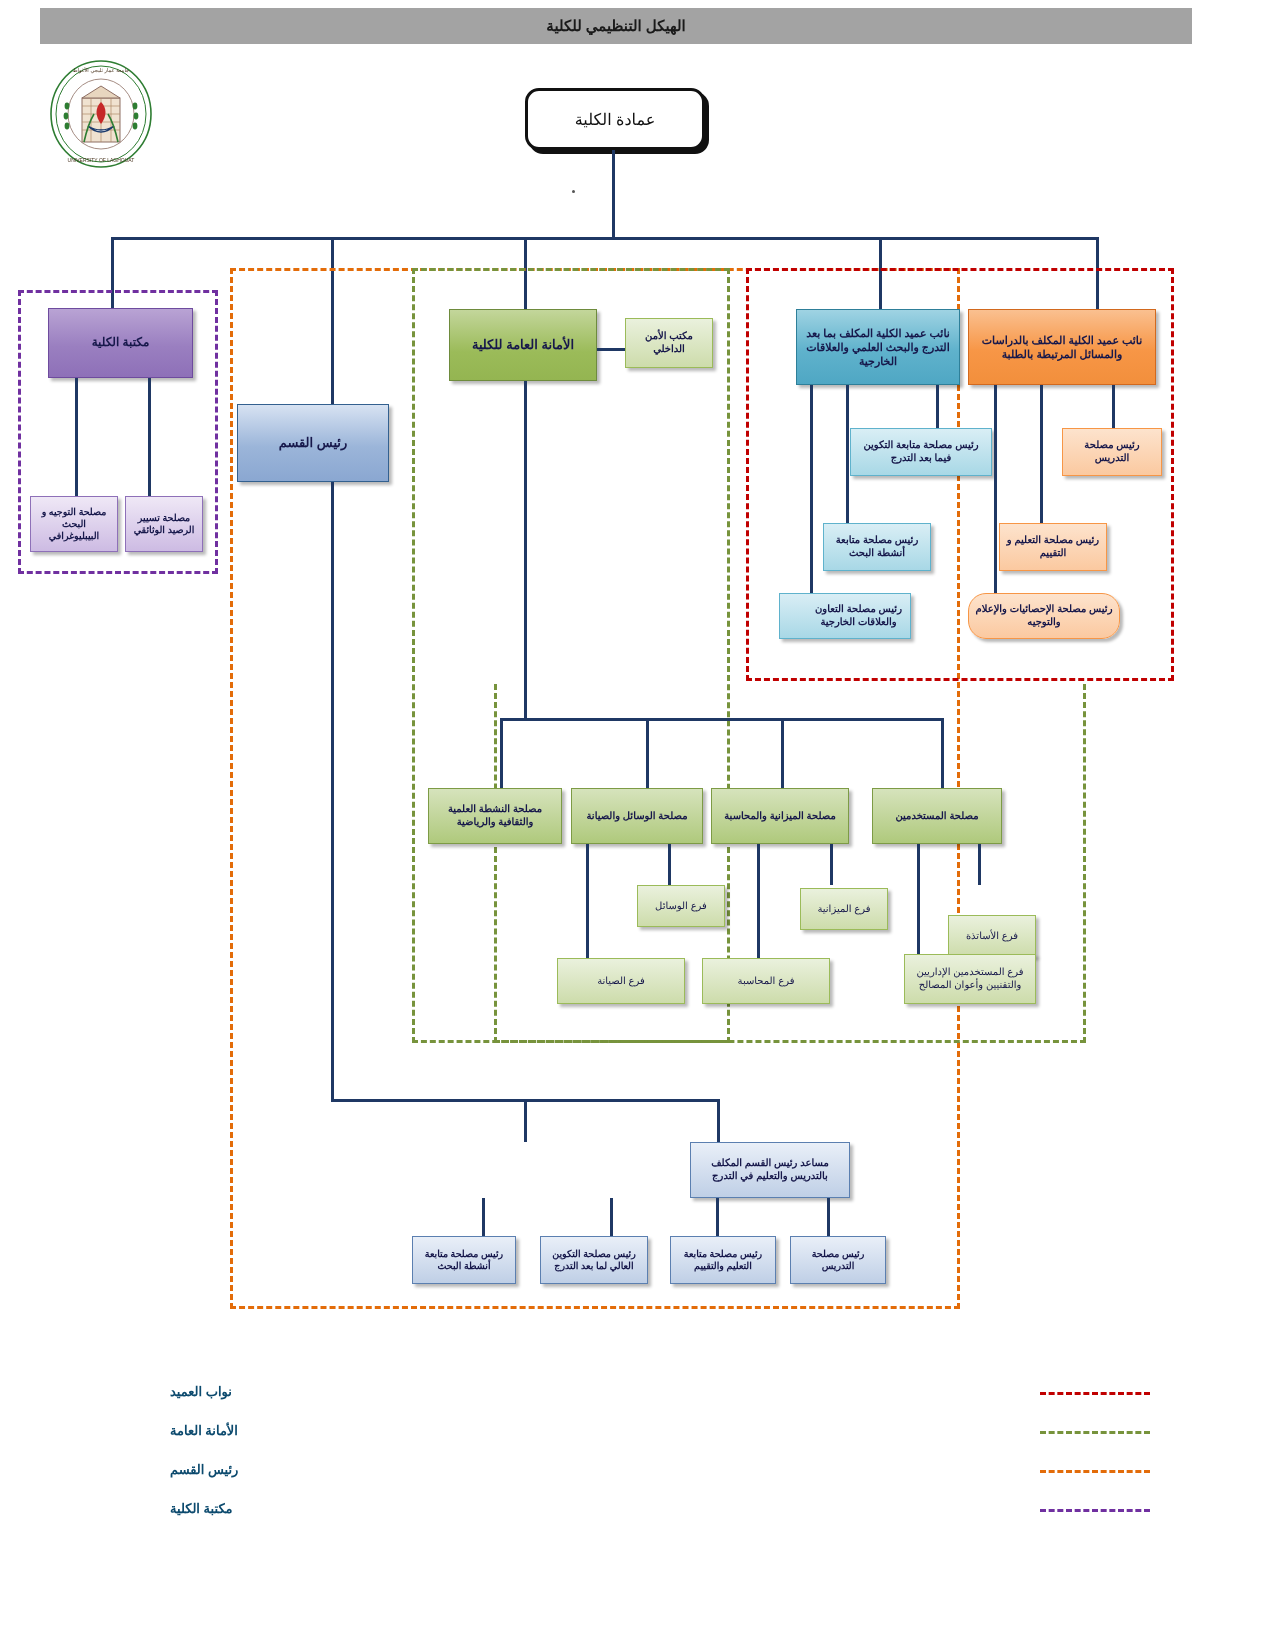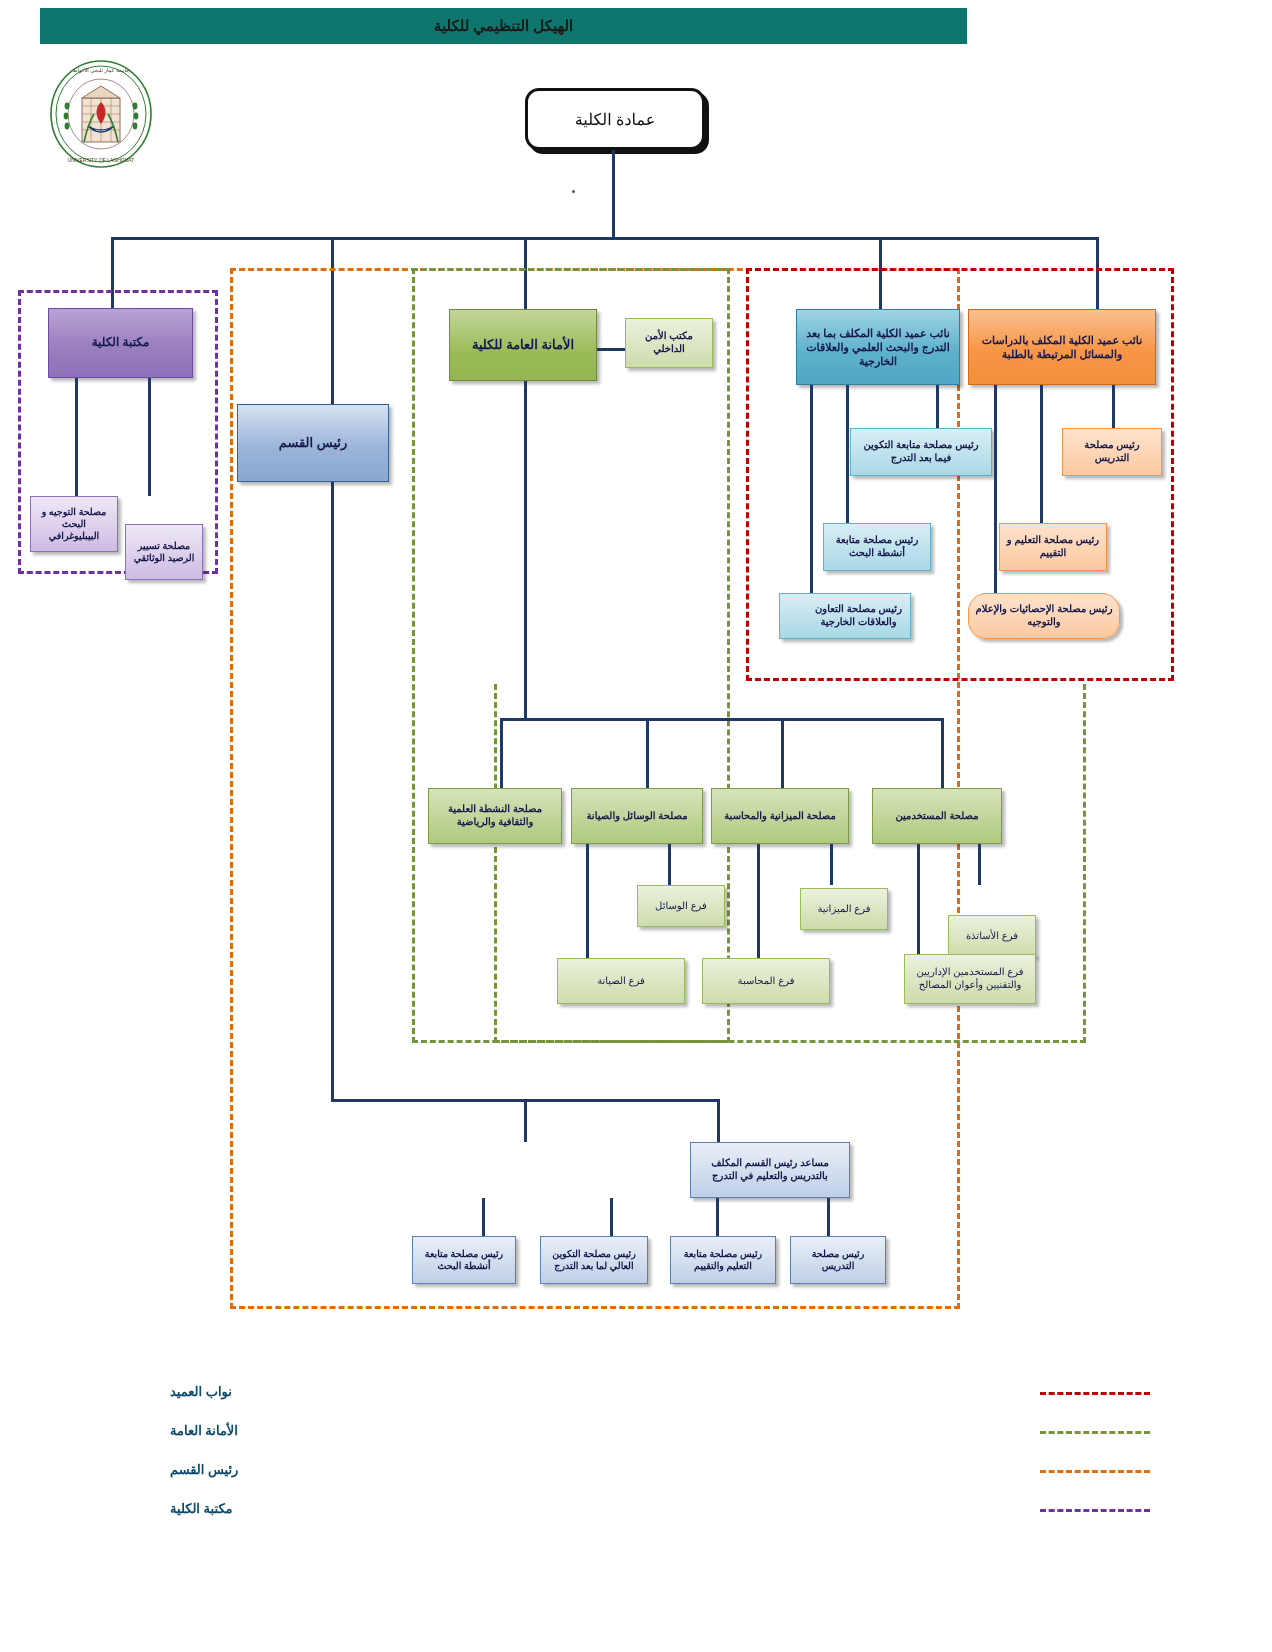--- a/index.html
+++ b/index.html
@@ -8,22 +8,22 @@
     width:1272px; height:1652px;
     background:#ffffff;
     font-family:"Liberation Sans", sans-serif;
     position:relative;
     overflow:hidden;
   }
   .page { position:absolute; inset:0; }
 
   
   .title-bar{
-    position:absolute; left:40px; top:8px; width:927px; height:36px;
-    background:#0f766e; display:flex; align-items:center; justify-content:center;
+    position:absolute; left:40px; top:8px; width:1152px; height:36px;
+    background:#a3a3a3; display:flex; align-items:center; justify-content:center;
   }
   .title-bar .t{
     font-size:15px; font-weight:bold; color:#1a1a1a; letter-spacing:.5px;
   }
 
   
   .logo{ position:absolute; left:44px; top:58px; width:114px; height:112px; }
   .logo svg{ display:block; }
 
   
@@ -148,21 +148,21 @@
   <div class="node n-purple fs12 bold" style="left:48px; top:308px; width:145px; height:70px;">
     <span>مكتبة الكلية</span>
   </div>
 
   <div class="ln lnv" style="left:75px; top:378px; height:118px;"></div>
   <div class="ln lnv" style="left:148px; top:378px; height:118px;"></div>
 
   <div class="node n-purple-lite fs9 bold" style="left:30px; top:496px; width:88px; height:56px;">
     <span>مصلحة التوجيه و البحث البيبليوغرافي</span>
   </div>
-  <div class="node n-purple-lite fs9 bold" style="left:125px; top:524px; width:78px; height:56px;">
+  <div class="node n-purple-lite fs9 bold" style="left:125px; top:496px; width:78px; height:56px;">
     <span>مصلحة تسيير الرصيد الوثائقي</span>
   </div>
 
   <div class="frame frame-orange" style="left:230px; top:268px; width:730px; height:1041px;"></div>
 
   <div class="node n-steel fs13 bold" style="left:237px; top:404px; width:152px; height:78px;">
     <span>رئيس القسم</span>
   </div>
 
   <div class="ln lnv" style="left:331px; top:482px; height:618px;"></div>

